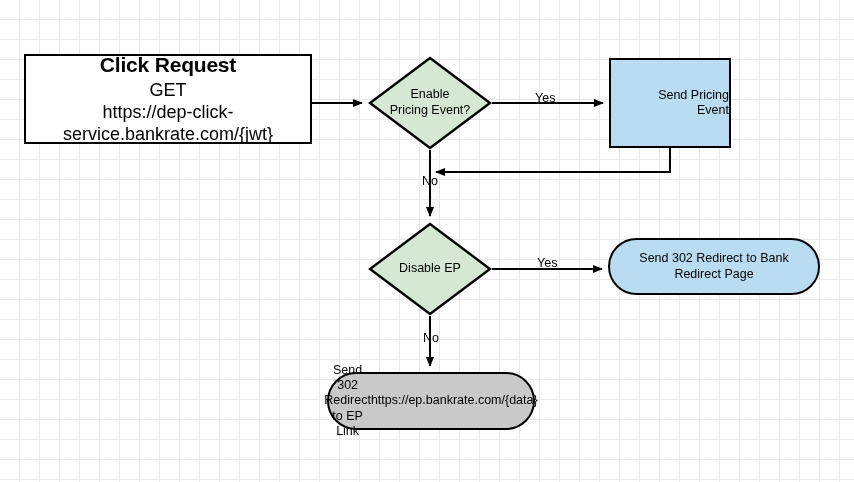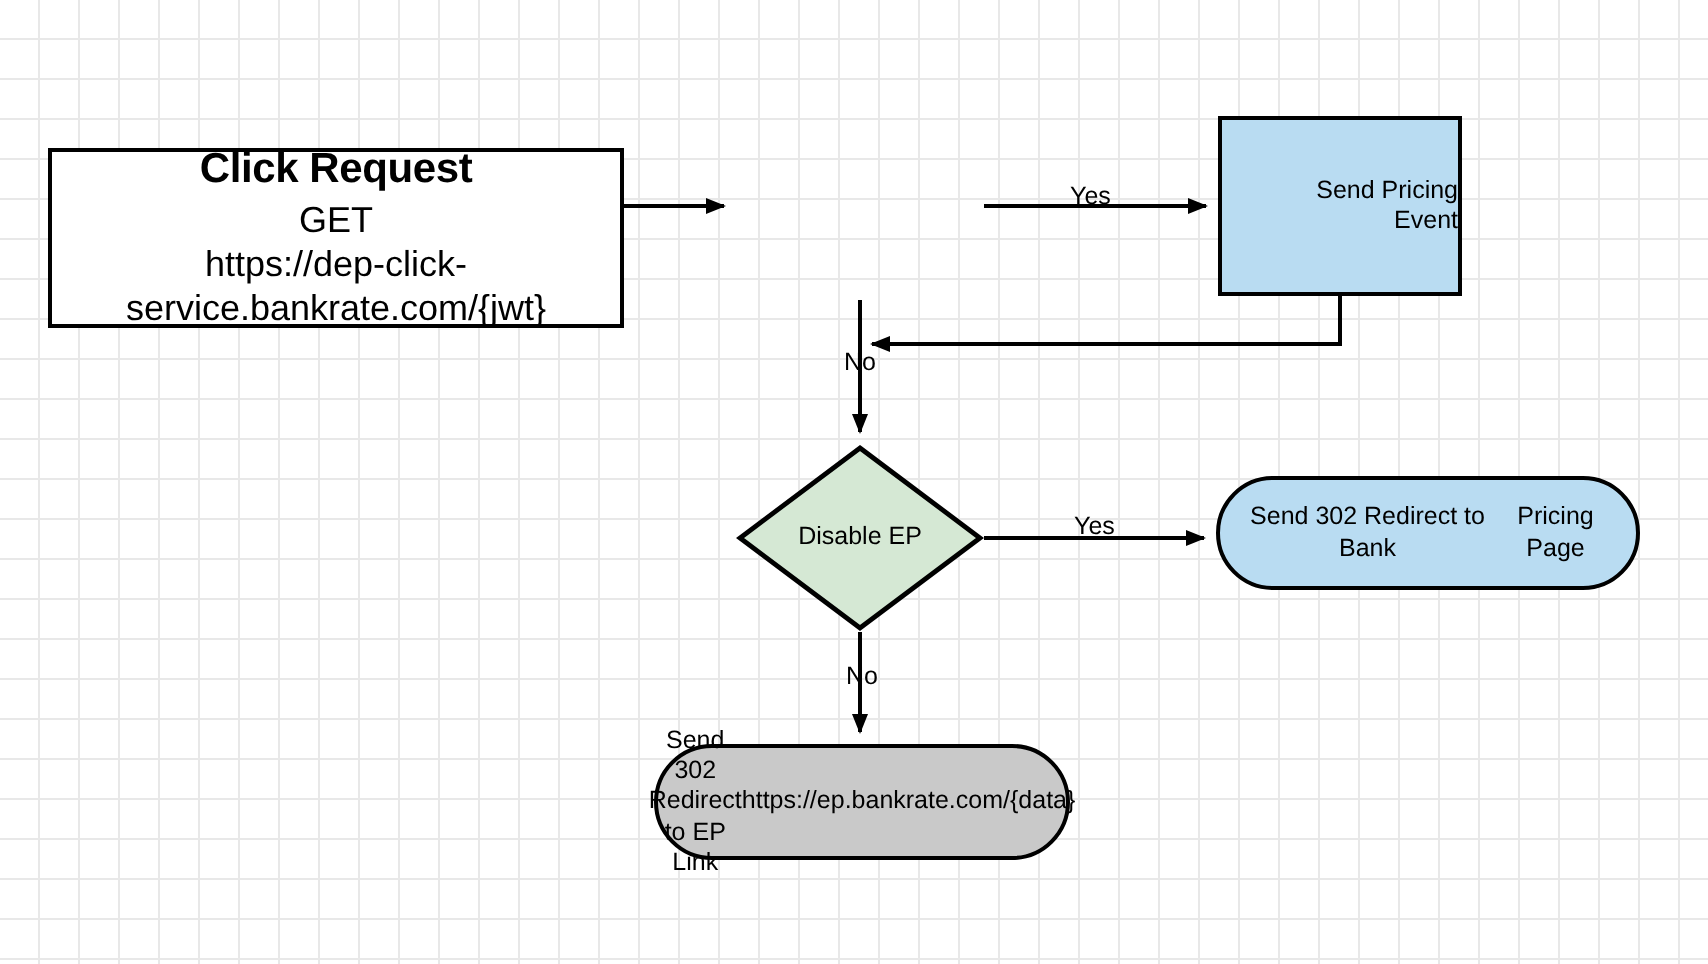--- a/index.html
+++ b/index.html
@@ -40,21 +40,21 @@
     display: flex;
     align-items: center;
     justify-content: center;
     text-align: center;
     color: #000000;
     line-height: 1.22;
   }
   
   #node-click-request {
     left: 24px;
-    top: 74px;
+    top: 54px;
     width: 288px;
     height: 90px;
     background: #ffffff;
     border: 2px solid #000000;
     flex-direction: column;
   }
   #node-click-request .title {
     font-size: 21px;
     font-weight: bold;
     letter-spacing: -0.2px;
@@ -103,20 +103,21 @@
   
   #node-bank-landing {
     left: 608px;
     top: 238px;
     width: 212px;
     height: 57px;
     background: #b9dcf2;
     border: 2px solid #000000;
     border-radius: 29px;
     font-size: 12.5px;
+    flex-direction: column;
     padding: 0 10px;
   }
   #node-ep-link {
     left: 327px;
     top: 372px;
     width: 208px;
     height: 58px;
     background: #c9c9c9;
     border: 2px solid #000000;
     border-radius: 29px;
@@ -167,38 +168,49 @@
      EP Link --&gt;
     <path d="M430,316 L430,366" stroke="#000000" stroke-width="2" fill="none" marker-end="url(#arrow)"></path>
   </svg>
 
   <div class="node" id="node-click-request">
     <div class="title">Click Request</div>
     <div class="sub">GET</div>
     <div class="sub">https://dep-click-service.bankrate.com/{jwt}</div>
   </div>
 
+  <div class="diamond-wrap" id="node-enable-pricing-event">
+    <svg width="124" height="94" viewBox="0 0 124 94">
+      <polygon points="62,2 122,47 62,92 2,47" fill="#d5e8d4" stroke="#000000" stroke-width="2.4"></polygon>
+    </svg>
+    <div class="diamond-label">
+      <div>
+        <div>Enable</div>
+        <div>Pricing Event?</div>
+      </div>
+    </div>
+  </div>
 
   <div class="node" id="node-send-pricing-event">
     <div>Send Pricing</div>
     <div>Event</div>
   </div>
 
   <div class="diamond-wrap" id="node-disable-ep">
     <svg width="124" height="94" viewBox="0 0 124 94">
       <polygon points="62,2 122,47 62,92 2,47" fill="#d5e8d4" stroke="#000000" stroke-width="2.4"></polygon>
     </svg>
     <div class="diamond-label">
       <div>Disable EP</div>
     </div>
   </div>
 
   <div class="node" id="node-bank-landing">
     <div>Send 302 Redirect to Bank</div>
-    <div>Pricing Page</div>
+    <div>Redirect Page</div>
   </div>
 
   <div class="node" id="node-ep-link">
     <div>Send 302 Redirect to EP Link</div>
     <div>https://ep.bankrate.com/{data}</div>
   </div>
 
   <div class="edge-label" id="label-yes-1">Yes</div>
   <div class="edge-label" id="label-no-1">No</div>
   <div class="edge-label" id="label-yes-2">Yes</div>

